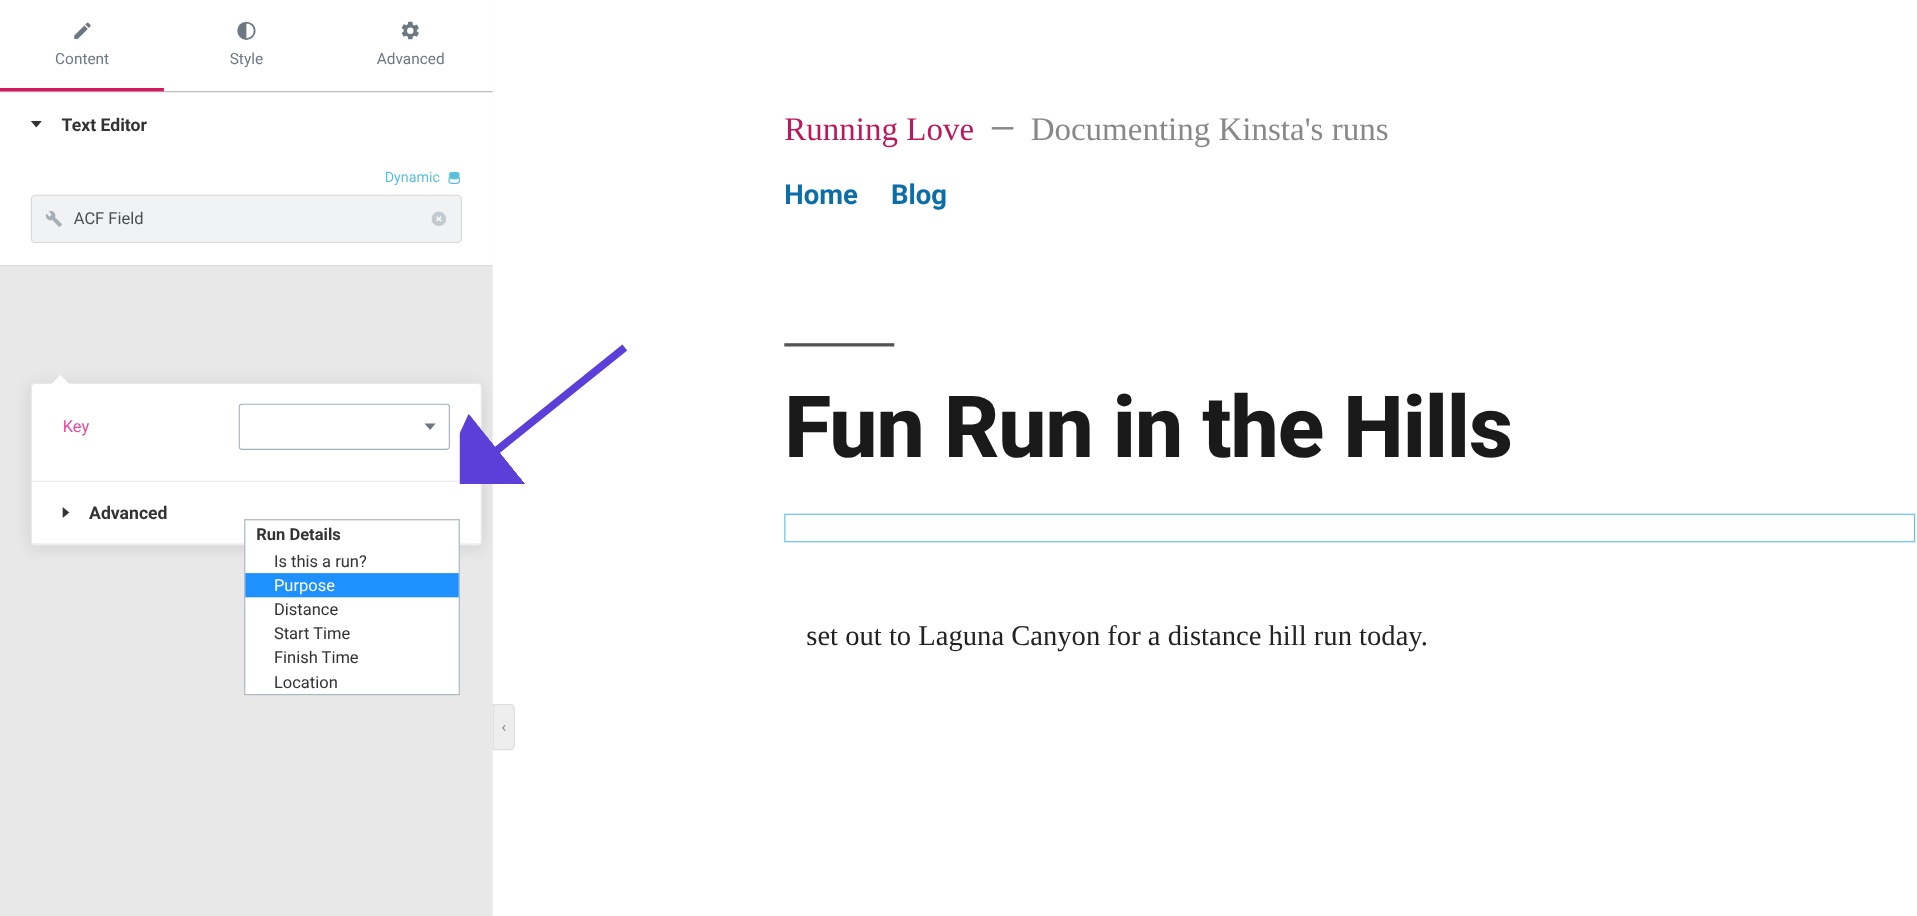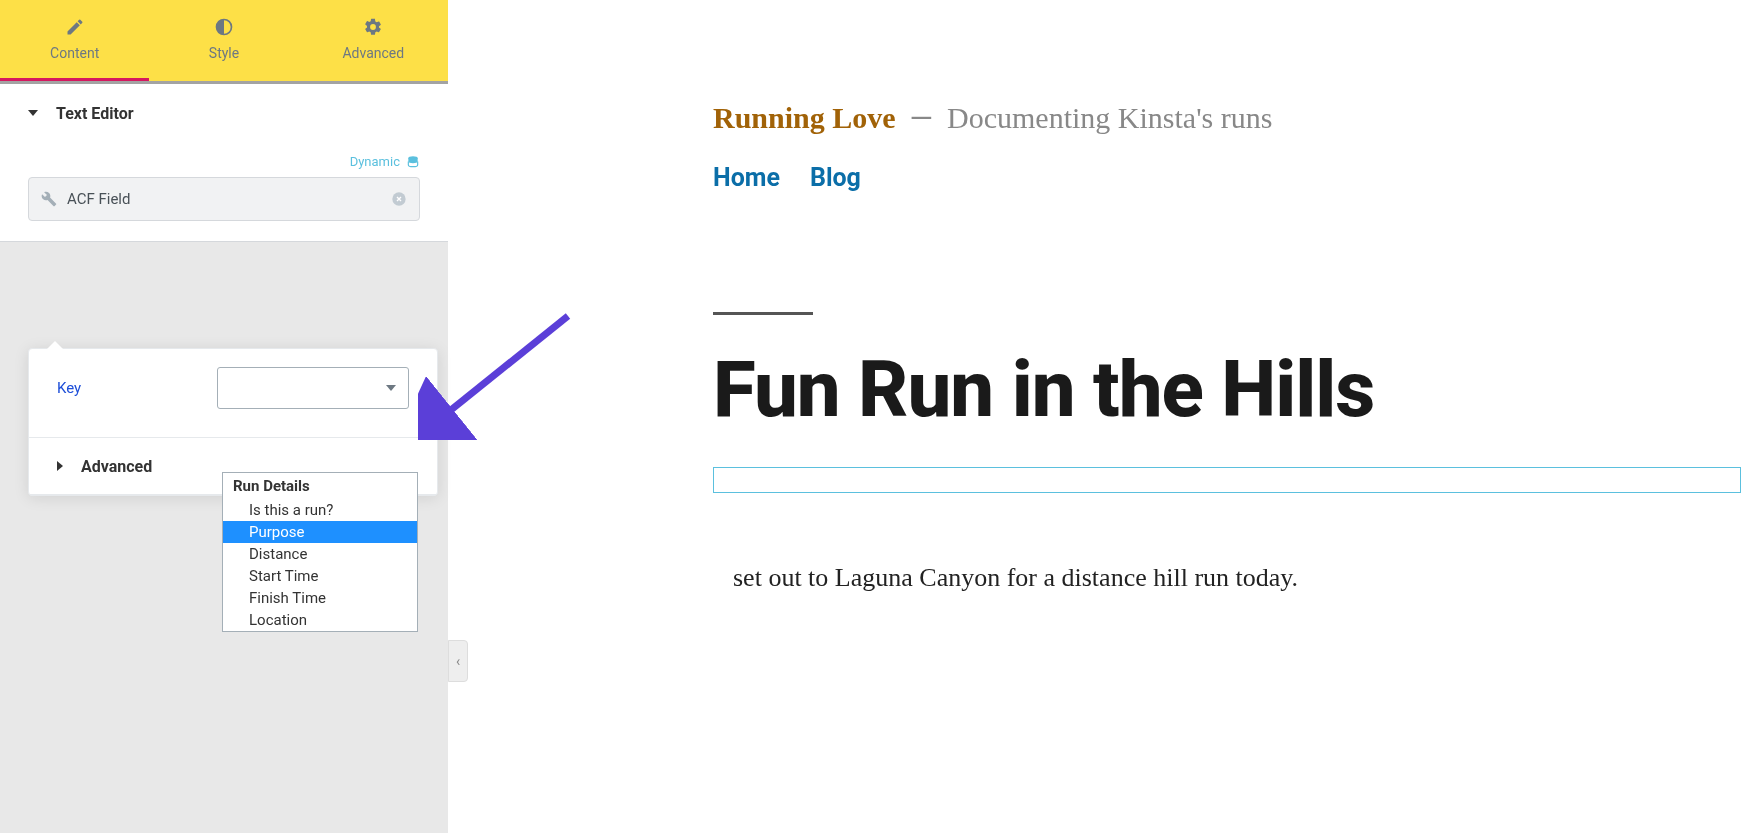--- a/index.html
+++ b/index.html
@@ -10,21 +10,21 @@
 
 
 .sidebar-header { height: 62px; background: #d5175f; display: flex; align-items: center; justify-content: space-between; padding: 0 18px; }
 .sidebar-header .hamburger { display: flex; flex-direction: column; gap: 4px; cursor: pointer; }
 .sidebar-header .hamburger span { width: 24px; height: 3px; background: #fff; border-radius: 1px; }
 .sidebar-header .title { color: #fff; font-size: 20px; font-weight: 500; }
 .sidebar-header .grid-icon { display: grid; grid-template-columns: repeat(3, 5px); grid-template-rows: repeat(3, 5px); gap: 3px; cursor: pointer; }
 .sidebar-header .grid-icon span { background: #fff; width: 5px; height: 5px; }
 
 
-.tabs { height: 84px; background: #fde047; display: flex; border-bottom: 3px solid #a3a3a3; }
+.tabs { height: 84px; background: #ffffff; display: flex; border-bottom: 1px solid #a3a3a3; }
 .tab { flex: 1; display: flex; flex-direction: column; align-items: center; justify-content: center; gap: 8px; cursor: pointer; color: #6d7882; border-bottom: 3px solid transparent; }
 .tab.active { border-bottom-color: #d5175f; }
 .tab svg { width: 20px; height: 20px; fill: #6d7882; }
 .tab span { font-size: 14px; }
 
 
 .accordion-section { background: #fff; border-bottom: 1px solid #d5d8dc; }
 .accordion-header { height: 58px; display: flex; align-items: center; padding: 0 28px; gap: 18px; cursor: pointer; }
 .accordion-header .caret { width: 0; height: 0; border-left: 5px solid transparent; border-right: 5px solid transparent; border-top: 6px solid #333; }
 .accordion-header .caret.right { border-top: 5px solid transparent; border-bottom: 5px solid transparent; border-left: 6px solid #333; border-right: none; }
@@ -40,34 +40,34 @@
 .field-input { height: 44px; background: #f1f2f3; border: 1px solid #d5d8dc; border-radius: 4px; display: flex; align-items: center; padding: 0 12px; gap: 10px; }
 .field-input .wrench { width: 16px; height: 16px; fill: #a4afb7; }
 .field-input .text { flex: 1; font-size: 15px; color: #495157; }
 .field-input .clear { width: 16px; height: 16px; fill: #c2cbd2; cursor: pointer; }
 
 
 .settings-popup { position: absolute; left: 28px; right: 10px; top: 348px; background: #fff; border: 1px solid #e6e9ec; border-radius: 4px; box-shadow: 0 2px 15px rgba(0,0,0,0.1); z-index: 5; }
 .settings-popup::before { content: ''; position: absolute; top: -8px; left: 18px; width: 0; height: 0; border-left: 8px solid transparent; border-right: 8px solid transparent; border-bottom: 8px solid #fff; }
 .settings-popup .accordion-header { border-bottom: 1px solid #e6e9ec; }
 .settings-body { padding: 18px 28px 28px; display: flex; align-items: center; gap: 20px; }
-.settings-body .key-label { font-size: 15px; color: #1d4ed8; width: 140px; }
+.settings-body .key-label { font-size: 15px; color: #ec4899; width: 140px; }
 .key-select { flex: 1; height: 42px; border: 1px solid #a4afb7; border-radius: 3px; background: #fff; display: flex; align-items: center; justify-content: flex-end; padding: 0 12px; cursor: pointer; }
 .key-select .caret { width: 0; height: 0; border-left: 5px solid transparent; border-right: 5px solid transparent; border-top: 6px solid #6d7882; }
 
 
 .dropdown { position: absolute; top: 472px; left: 222px; width: 196px; background: #fff; border: 1px solid #a4afb7; z-index: 10; }
 .dropdown .group-label { font-weight: 700; padding: 4px 10px; font-size: 15px; color: #333; }
 .dropdown .option { padding: 2px 10px 2px 26px; font-size: 15px; color: #333; cursor: pointer; }
 .dropdown .option.selected { background: #1e90ff; color: #fff; }
 
 
 .preview { flex: 1; background: #fff; padding: 100px 0 0 265px; position: relative; }
 .site-title-row { font-size: 30px; display: flex; gap: 14px; align-items: baseline; }
-.site-title-row .site-title { color: #a16207; font-weight: 700; font-family: Georgia, serif; }
+.site-title-row .site-title { color: #be185d; font-weight: 400; font-family: Georgia, serif; }
 .site-title-row .dash { color: #888; }
 .site-title-row .tagline { color: #888; font-family: Georgia, serif; }
 .nav { margin-top: 28px; display: flex; gap: 30px; }
 .nav a { color: #0b6ea8; font-size: 25px; font-weight: 700; text-decoration: none; cursor: pointer; }
 
 .hr-short { margin-top: 120px; margin-left: 0; width: 100px; height: 3px; background: #555; }
 
 .post-title { margin-top: 29px; font-size: 78px; font-weight: 800; color: #1a1a1a; letter-spacing: -1px; }
 
 .selected-block { margin-top: 32px; height: 26px; border: 1px solid #5bc0de; background: #fff; width: calc(100% - 2px); }

